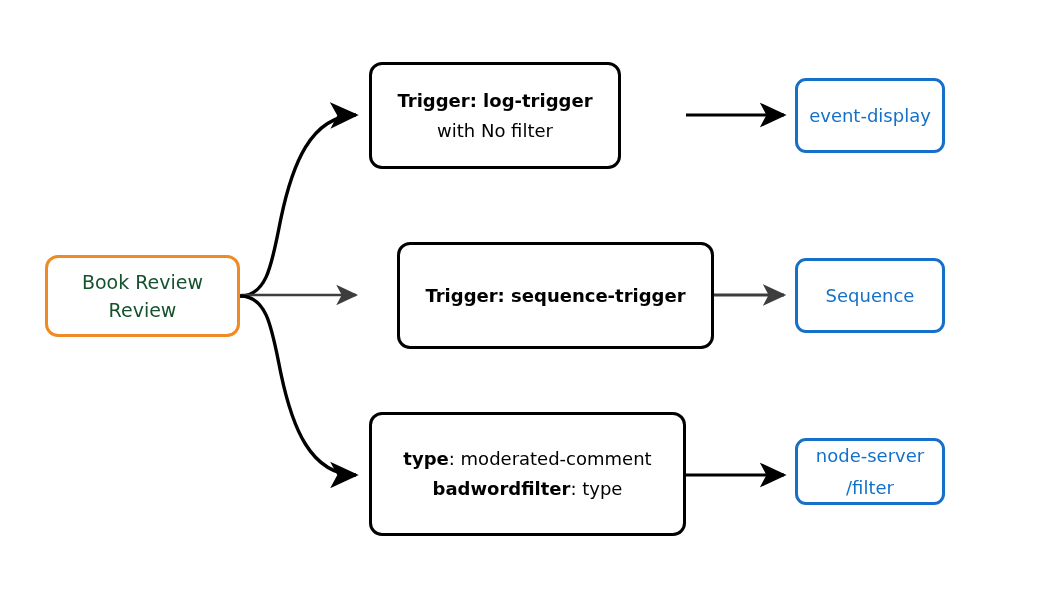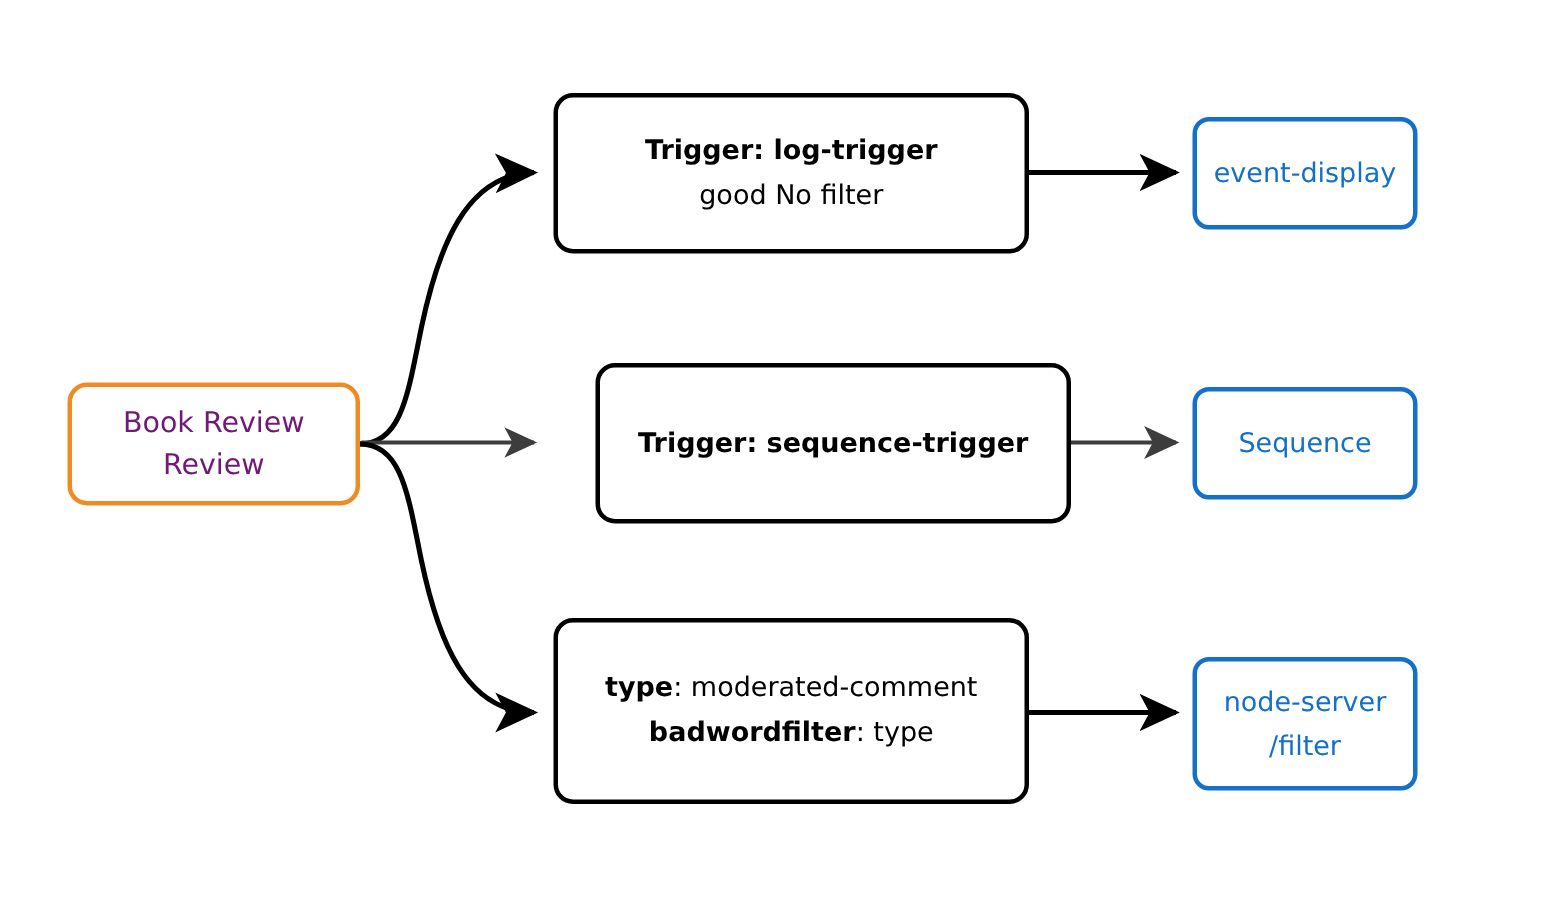--- a/index.html
+++ b/index.html
@@ -30,21 +30,21 @@
     background: #ffffff;
     display: flex;
     flex-direction: column;
     align-items: center;
     justify-content: center;
     text-align: center;
   }
   .node-broker {
     border: 3px solid #ef8b25;
     border-radius: 13px;
-    color: #701a75;
+    color: #14532d;
     font-size: 19px;
     line-height: 28px;
   }
   .node-trigger {
     border: 3px solid #000000;
     border-radius: 13px;
     color: #000000;
     font-size: 18px;
     line-height: 30px;
   }
@@ -89,40 +89,40 @@
     <line x1="686" y1="295" x2="784" y2="295" stroke="#3d3d3d" stroke-width="2.8" marker-end="url(#arrow-gray)"></line>
 
     <line x1="686" y1="475" x2="784" y2="475" stroke="#000000" stroke-width="3.2" marker-end="url(#arrow-black)"></line>
   </svg>
 
   <div class="node node-broker" style="left:45px; top:255px; width:195px; height:82px;">
     <span class="line">Book Review</span>
     <span class="line">Review</span>
   </div>
 
-  <div class="node node-trigger" style="left:369px; top:62px; width:317px; height:107px;">
+  <div class="node node-trigger" style="left:369px; top:62px; width:252px; height:107px;">
     <span class="line b">Trigger: log-trigger</span>
-    <span class="line"><span>good No filter</span></span>
+    <span class="line"><span>with No filter</span></span>
   </div>
 
   <div class="node node-trigger" style="left:369px; top:242px; width:317px; height:107px;margin-left:28px;">
     <span class="line b">Trigger: sequence-trigger</span>
   </div>
 
   <div class="node node-trigger" style="left:369px; top:412px; width:317px; height:124px;">
     <span class="line"><span class="b">type</span><span>: moderated-comment</span></span>
     <span class="line"><span class="b">badwordfilter</span><span>: type</span></span>
   </div>
 
   <div class="node node-target" style="left:795px; top:78px; width:150px; height:75px;">
     <span class="line">event-display</span>
   </div>
 
   <div class="node node-target" style="left:795px; top:258px; width:150px; height:75px;text-align:center;">
     <span class="line">Sequence</span>
   </div>
 
-  <div class="node node-target" style="left:795px; top:438px; width:150px; height:89px;">
+  <div class="node node-target" style="left:795px; top:438px; width:150px; height:67px;justify-content:space-between;">
     <span class="line">node-server</span>
     <span class="line">/filter</span>
   </div>
 
 </div>
 
 </body></html>

